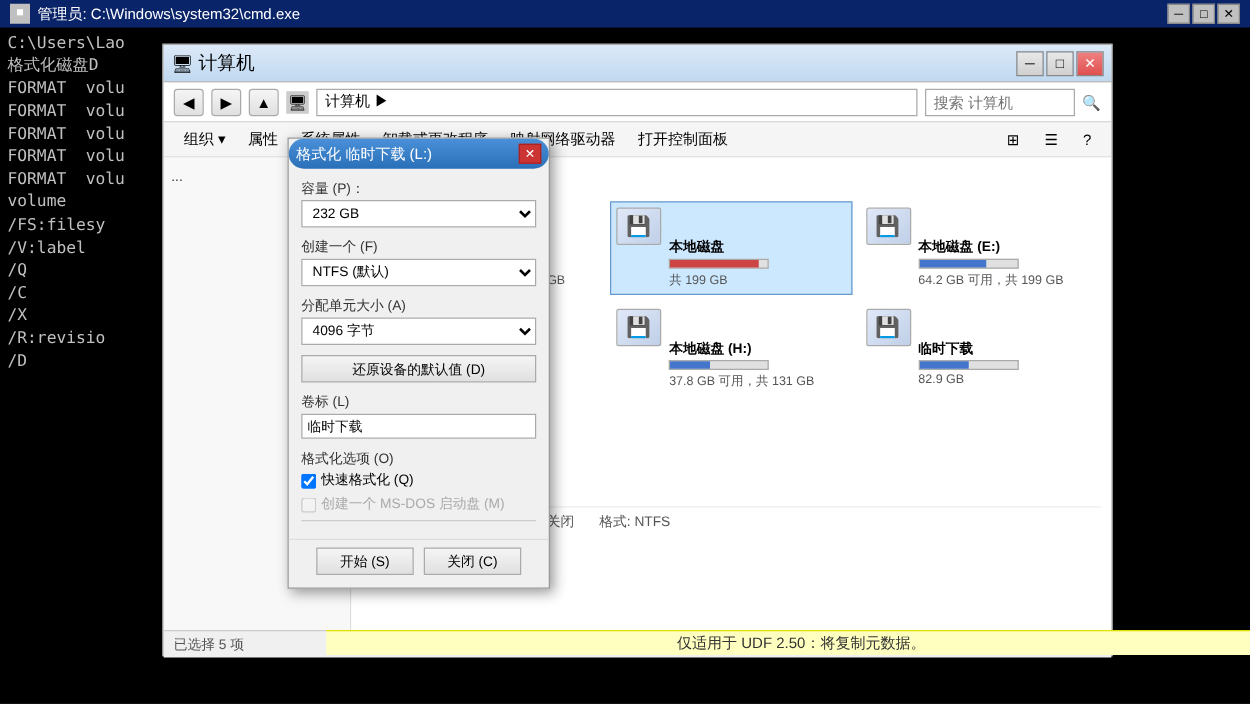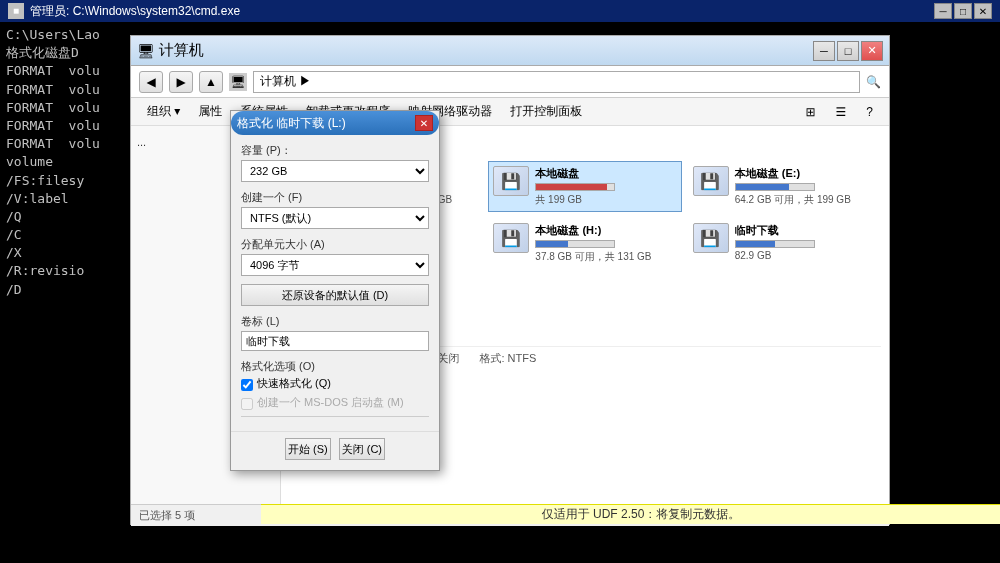--- a/index.html
+++ b/index.html
@@ -192,21 +192,21 @@
     .drive-icon {
       width: 36px; height: 30px;
       background: linear-gradient(135deg, #e0e8f8, #c0d0e8);
       border: 1px solid #aaa;
       border-radius: 2px;
       display: flex; align-items: center; justify-content: center;
       font-size: 16px;
       flex-shrink: 0;
     }
     .drive-info { font-size: 11px; }
-    .drive-name { color: #000; font-weight: bold; margin-bottom: 2px; }
+    .drive-name { color: #000; font-weight: bold; margin-bottom: 2px; margin-top: 24px; }
     .drive-bar-container {
       width: 80px; height: 8px;
       background: #e0e0e0;
       border: 1px solid #aaa;
       margin: 2px 0;
     }
     .drive-bar { height: 100%; }
     .drive-bar.blue { background: #4477cc; }
     .drive-bar.red { background: #cc4444; }
     .drive-size { color: #555; font-size: 10px; }
@@ -274,21 +274,21 @@
       width: 100%;
       height: 20px;
       border: 1px solid #aaa;
       background: white;
       font-size: 11px;
       padding: 0 4px;
       margin-bottom: 8px;
     }
     .dialog-btn {
       height: 22px;
-      padding: 0 2px;
+      padding: 0 18px;
       border: 1px solid #aaa;
       background: linear-gradient(to bottom, #f5f5f5, #e0e0e0);
       font-size: 11px;
       cursor: pointer;
       font-family: 'SimSun', sans-serif;
     }
     .checkbox-row {
       display: flex; align-items: flex-end; gap: 4px;
       font-size: 11px;
       margin-bottom: 4px;
@@ -379,20 +379,21 @@
       <div class="explorer-btn close">✕</div>
     </div>
   </div>
 
   <div class="address-bar">
     <div class="nav-btn">◀</div>
     <div class="nav-btn">▶</div>
     <div class="nav-btn">▲</div>
     <div style="width:18px;height:18px;background:#ccc;display:flex;align-items:center;justify-content:center;font-size:12px;">🖥</div>
     <input type="text" class="address-input" value="计算机 ▶" style="">
+    <input type="text" class="search-input" placeholder="搜索 计算机" style="">
     <span style="font-size:12px;cursor:pointer;">🔍</span>
   </div>
 
   <div class="toolbar">
     <div class="toolbar-item">组织 ▾</div>
     <div class="toolbar-item">属性</div>
     <div class="toolbar-item">系统属性</div>
     <div class="toolbar-item">卸载或更改程序</div>
     <div class="toolbar-item">映射网络驱动器</div>
     <div class="toolbar-item">打开控制面板</div>

